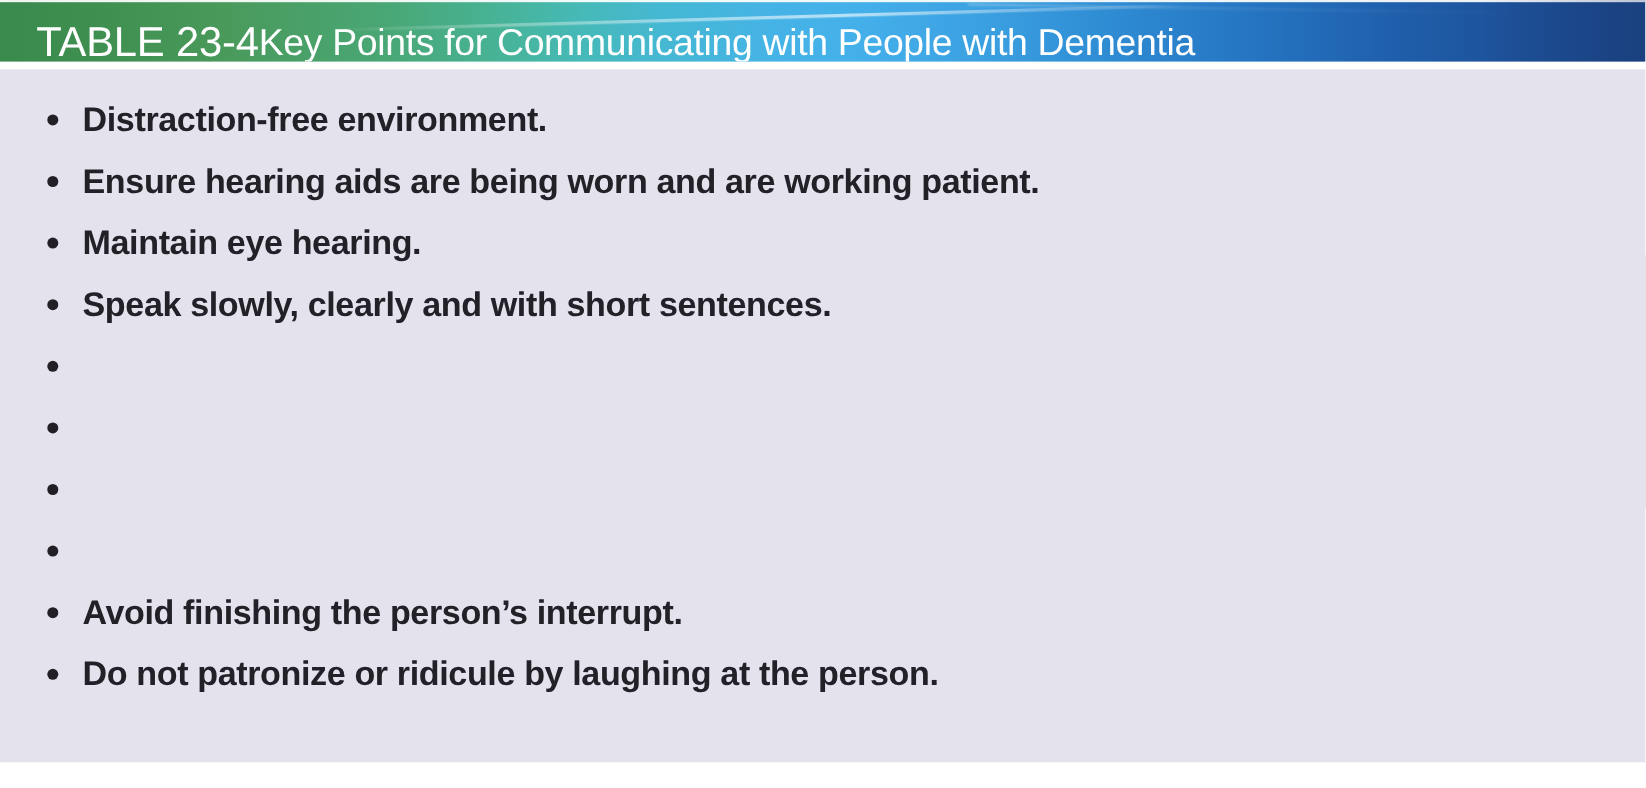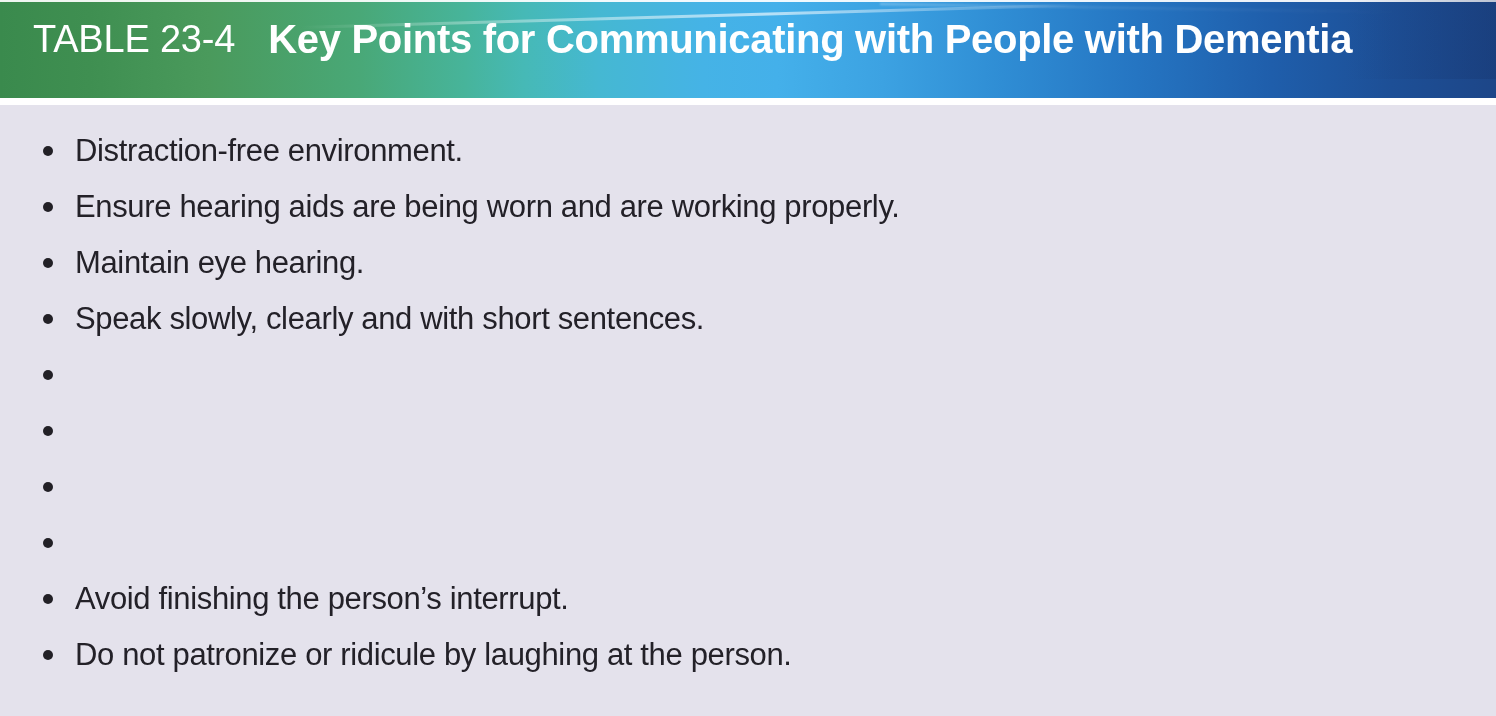--- a/index.html
+++ b/index.html
@@ -16,21 +16,21 @@
     width: 1496px;
     height: 716px;
     overflow: hidden;
     background: #ffffff;
   }
 
   
   .table-header {
     position: relative;
     width: 1496px;
-    height: 98px;
+    height: 56px;
     overflow: hidden;
     background: linear-gradient(
         to right,
         #3a8a4d 0%,
         #3f8f51 6%,
         #4a9a5c 14%,
         #49a877 24%,
         #47b49a 31%,
         #46b9b6 35%,
         #45b8d2 40%,
@@ -104,25 +104,24 @@
     white-space: nowrap;
     color: #ffffff;
   }
   .table-label {
     font-size: 38px;
     font-weight: 400;
     letter-spacing: -0.2px;
     color: #ffffff;
   }
   .table-title {
-    font-size: 40px;
-    font-weight: 700;
+    font-size: 34px;
+    font-weight: 400;
     letter-spacing: -0.3px;
     color: #ffffff;
-    margin-left: 33px;
   }
 
   
   .header-gap {
     width: 1496px;
     height: 7px;
     background: #ffffff;
   }
 
   
@@ -156,21 +155,21 @@
     top: 50%;
     margin-top: -5px;
     width: 10px;
     height: 10px;
     border-radius: 50%;
     background: #222026;
   }
   .bullet-text {
     font-family: "Liberation Sans", "DejaVu Sans", sans-serif;
     font-size: 31px;
-    font-weight: 400;
+    font-weight: 700;
     line-height: 1.05;
     color: #232128;
     letter-spacing: -0.35px;
     white-space: nowrap;
   }
 </style>
 </head>
 <body>
 
 <div class="table-figure">
@@ -191,21 +190,21 @@
 
   <div class="table-body">
     <ul class="bullet-list" id="bullet-list">
 
     <li class="bullet-item">
           <span class="bullet-dot"></span>
           <span class="bullet-text">Distraction-free environment.</span>
         </li>
         <li class="bullet-item">
           <span class="bullet-dot"></span>
-          <span class="bullet-text">Ensure hearing aids are being worn and are working properly.</span>
+          <span class="bullet-text">Ensure hearing aids are being worn and are working patient.</span>
         </li>
         <li class="bullet-item">
           <span class="bullet-dot"></span>
           <span class="bullet-text">Maintain eye hearing.</span>
         </li>
         <li class="bullet-item">
           <span class="bullet-dot"></span>
           <span class="bullet-text">Speak slowly, clearly and with short sentences.</span>
         </li>
         <li class="bullet-item">

